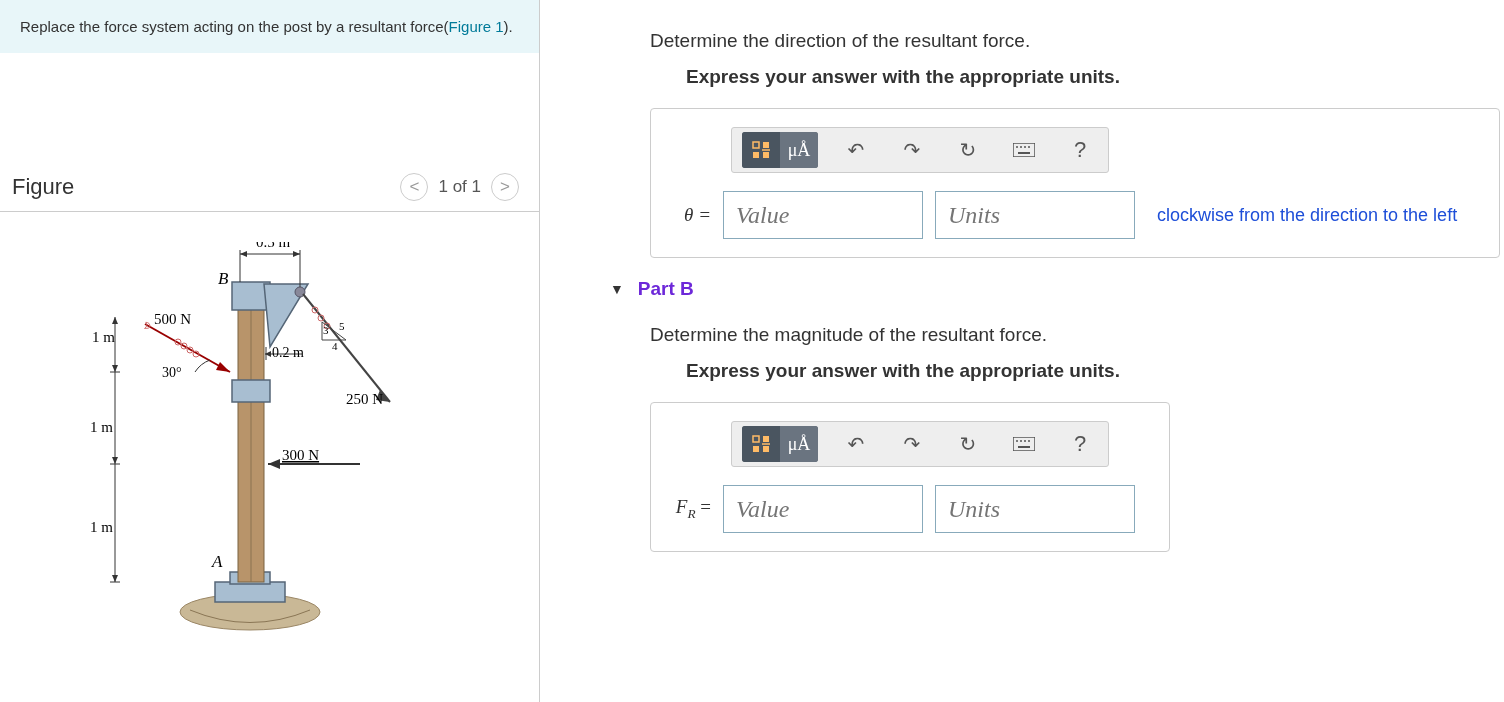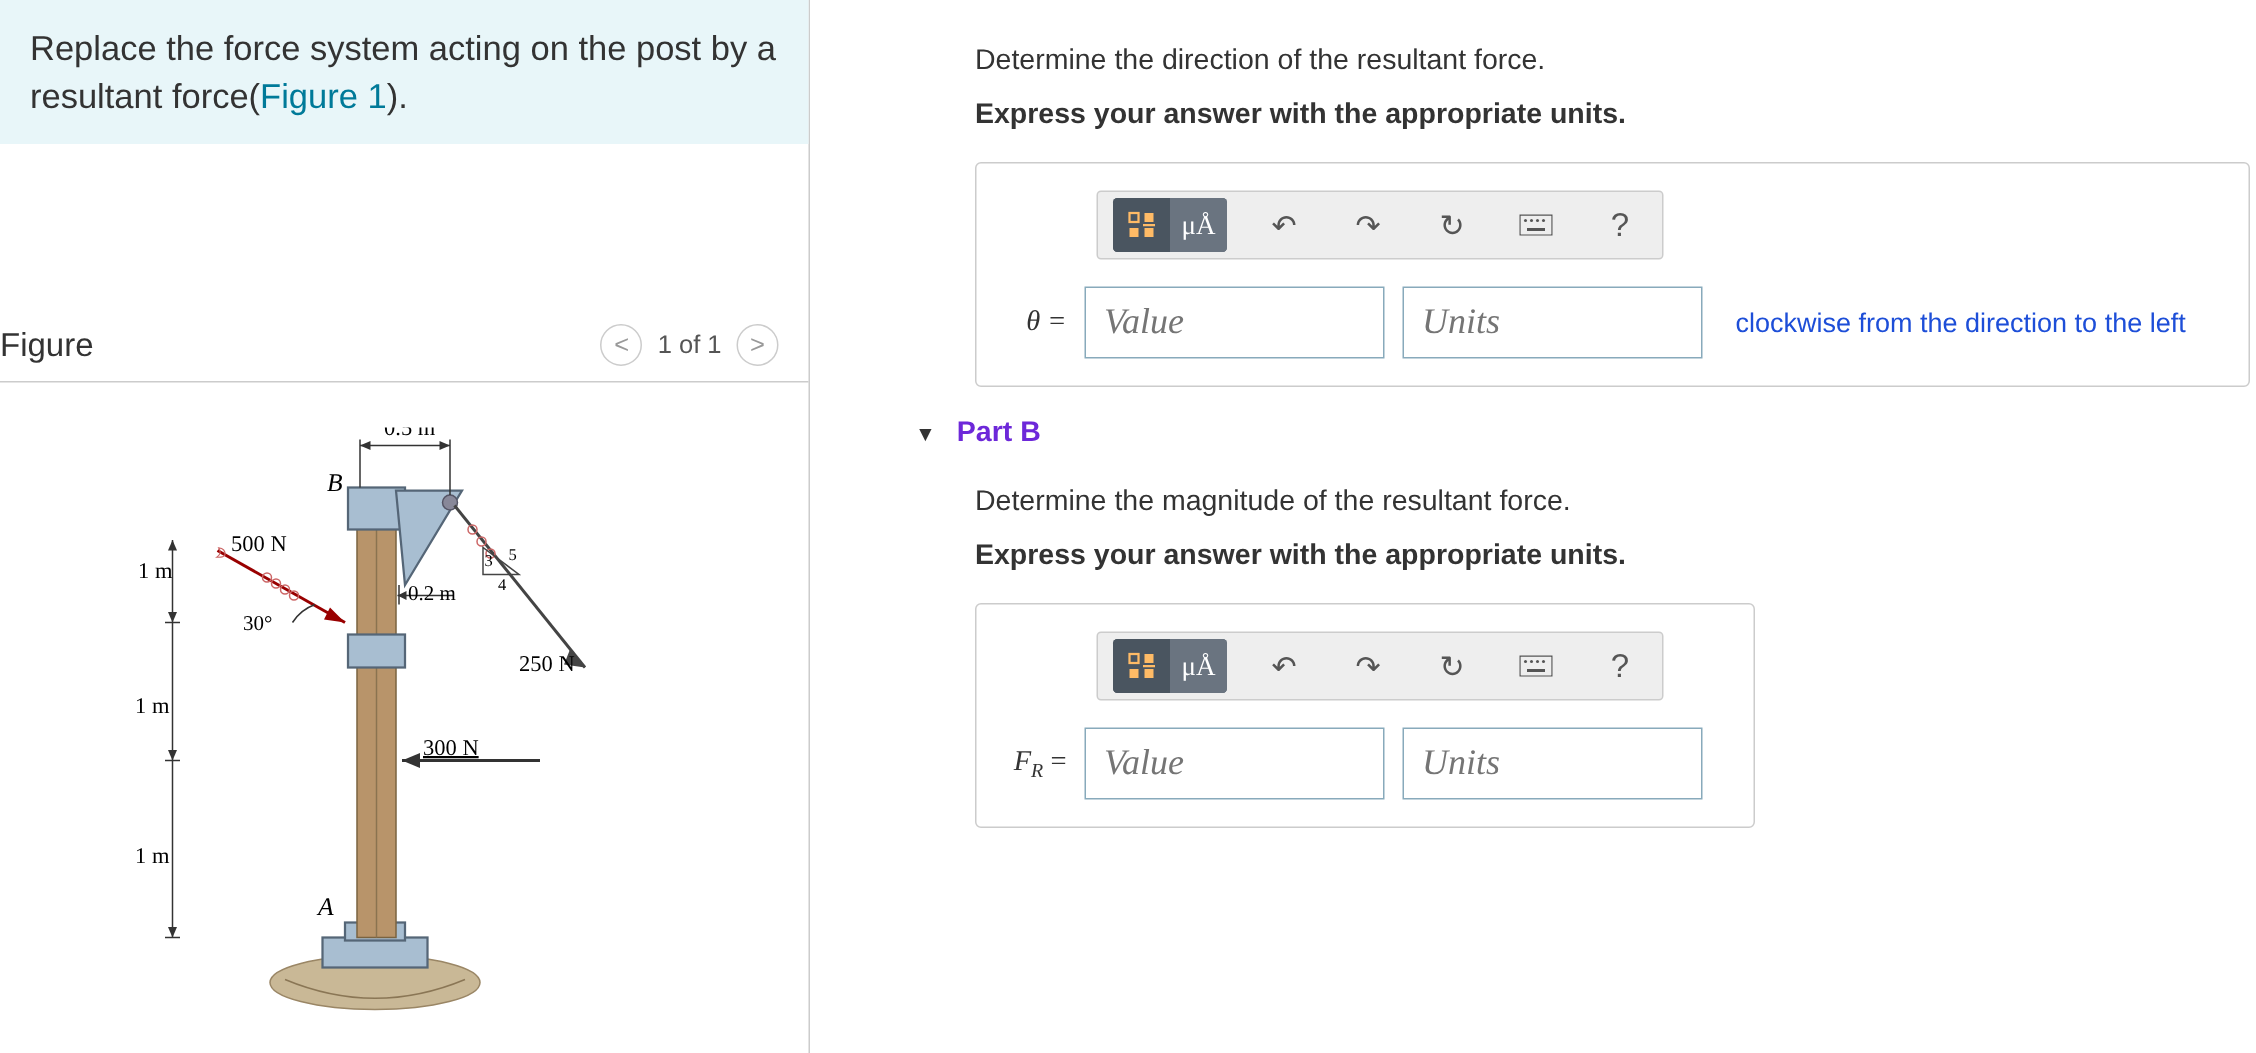--- a/index.html
+++ b/index.html
@@ -1,29 +1,29 @@
 <!DOCTYPE html>
 <html><head>
 <meta charset="utf-8">
 <style>
   * { box-sizing: border-box; margin: 0; padding: 0; }
   body { font-family: "Helvetica Neue", Arial, sans-serif; font-size: 17px; color: #333; background: #fff; width: 1504px; height: 702px; overflow: hidden; }
   .container { display: flex; height: 100%; }
   .left-panel { width: 540px; border-right: 1px solid #ccc; padding: 0; position: relative; }
-  .problem-statement { background: #e8f6f9; padding: 16px 20px; color: #333; font-size: 23px; line-height: 1.4; }
+  .problem-statement { background: #e8f6f9; padding: 16px 20px; color: #333; font-size: 15px; line-height: 1.4; }
   .problem-statement .link { color: #007a99; }
   .figure-section { padding: 20px 0 0 0; }
   .figure-header { display: flex; align-items: center; justify-content: space-between; padding: 0 20px 10px 0; border-bottom: 1px solid #ccc; margin-top: 100px; }
-  .figure-title { font-size: 22px; color: #333; padding-left: 0; text-align: right; }
+  .figure-title { font-size: 22px; color: #333; padding-left: 12px; text-align: right; }
   .figure-nav { display: flex; align-items: center; gap: 10px; color: #555; }
   .nav-btn { width: 28px; height: 28px; border-radius: 50%; border: 1px solid #ccc; background: #fff; display: flex; align-items: center; justify-content: center; color: #999; cursor: pointer; }
   .figure-image { padding: 30px 60px; }
   .right-panel { flex: 1; padding: 30px 0 0 110px; }
   .question-text { font-size: 19px; color: #333; margin-bottom: 14px; }
-  .instruction-text { font-size: 19px; font-weight: bold; color: #333; margin-bottom: 20px; }
+  .instruction-text { font-size: 19px; font-weight: bold; color: #333; margin-bottom: 20px; margin-left: 36px; }
   .answer-box { border: 1px solid #ccc; border-radius: 4px; padding: 18px 20px; margin-bottom: 20px; width: 850px; }
   .toolbar { background: #eee; border: 1px solid #ccc; border-radius: 3px; display: inline-flex; align-items: center; padding: 4px 10px; gap: 20px; margin-bottom: 18px; margin-left: 60px; }
   .tool-btn-group { display: flex; background: #5a6470; border-radius: 3px; overflow: hidden; }
   .tool-btn { width: 38px; height: 36px; display: flex; align-items: center; justify-content: center; color: #fff; cursor: pointer; font-size: 18px; }
   .tool-btn.blue { background: #4a5560; }
   .tool-btn.gray { background: #6a7480; }
   .tool-plain { width: 36px; height: 36px; display: flex; align-items: center; justify-content: center; color: #555; cursor: pointer; font-size: 20px; }
   .input-row { display: flex; align-items: center; gap: 12px; }
   .var-label { font-size: 19px; font-style: italic; color: #333; min-width: 40px; text-align: right; }
   .value-input, .units-input { height: 48px; padding: 0 12px; font-size: 24px; font-style: italic; color: #4c1d95; border: 1px solid #8ab; background: #fff; font-family: Georgia, serif; }

